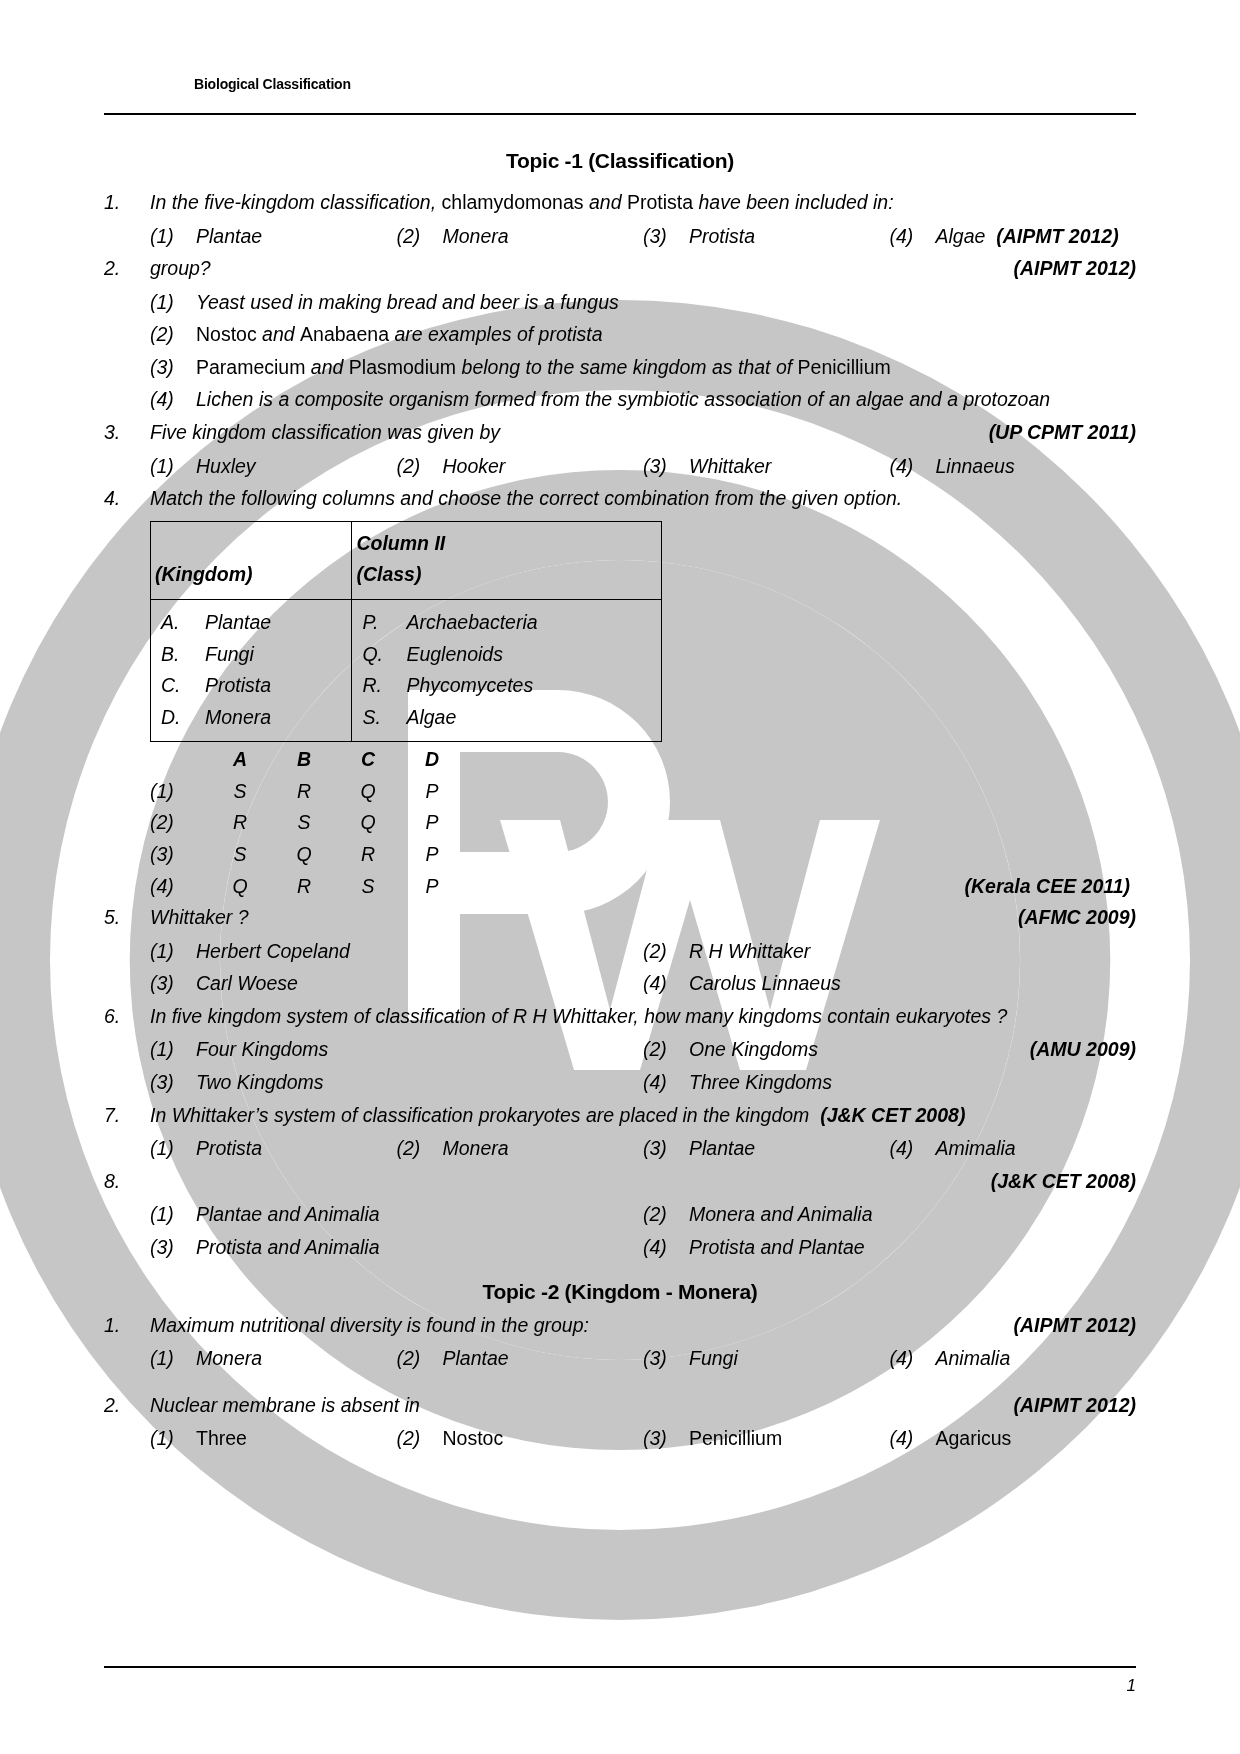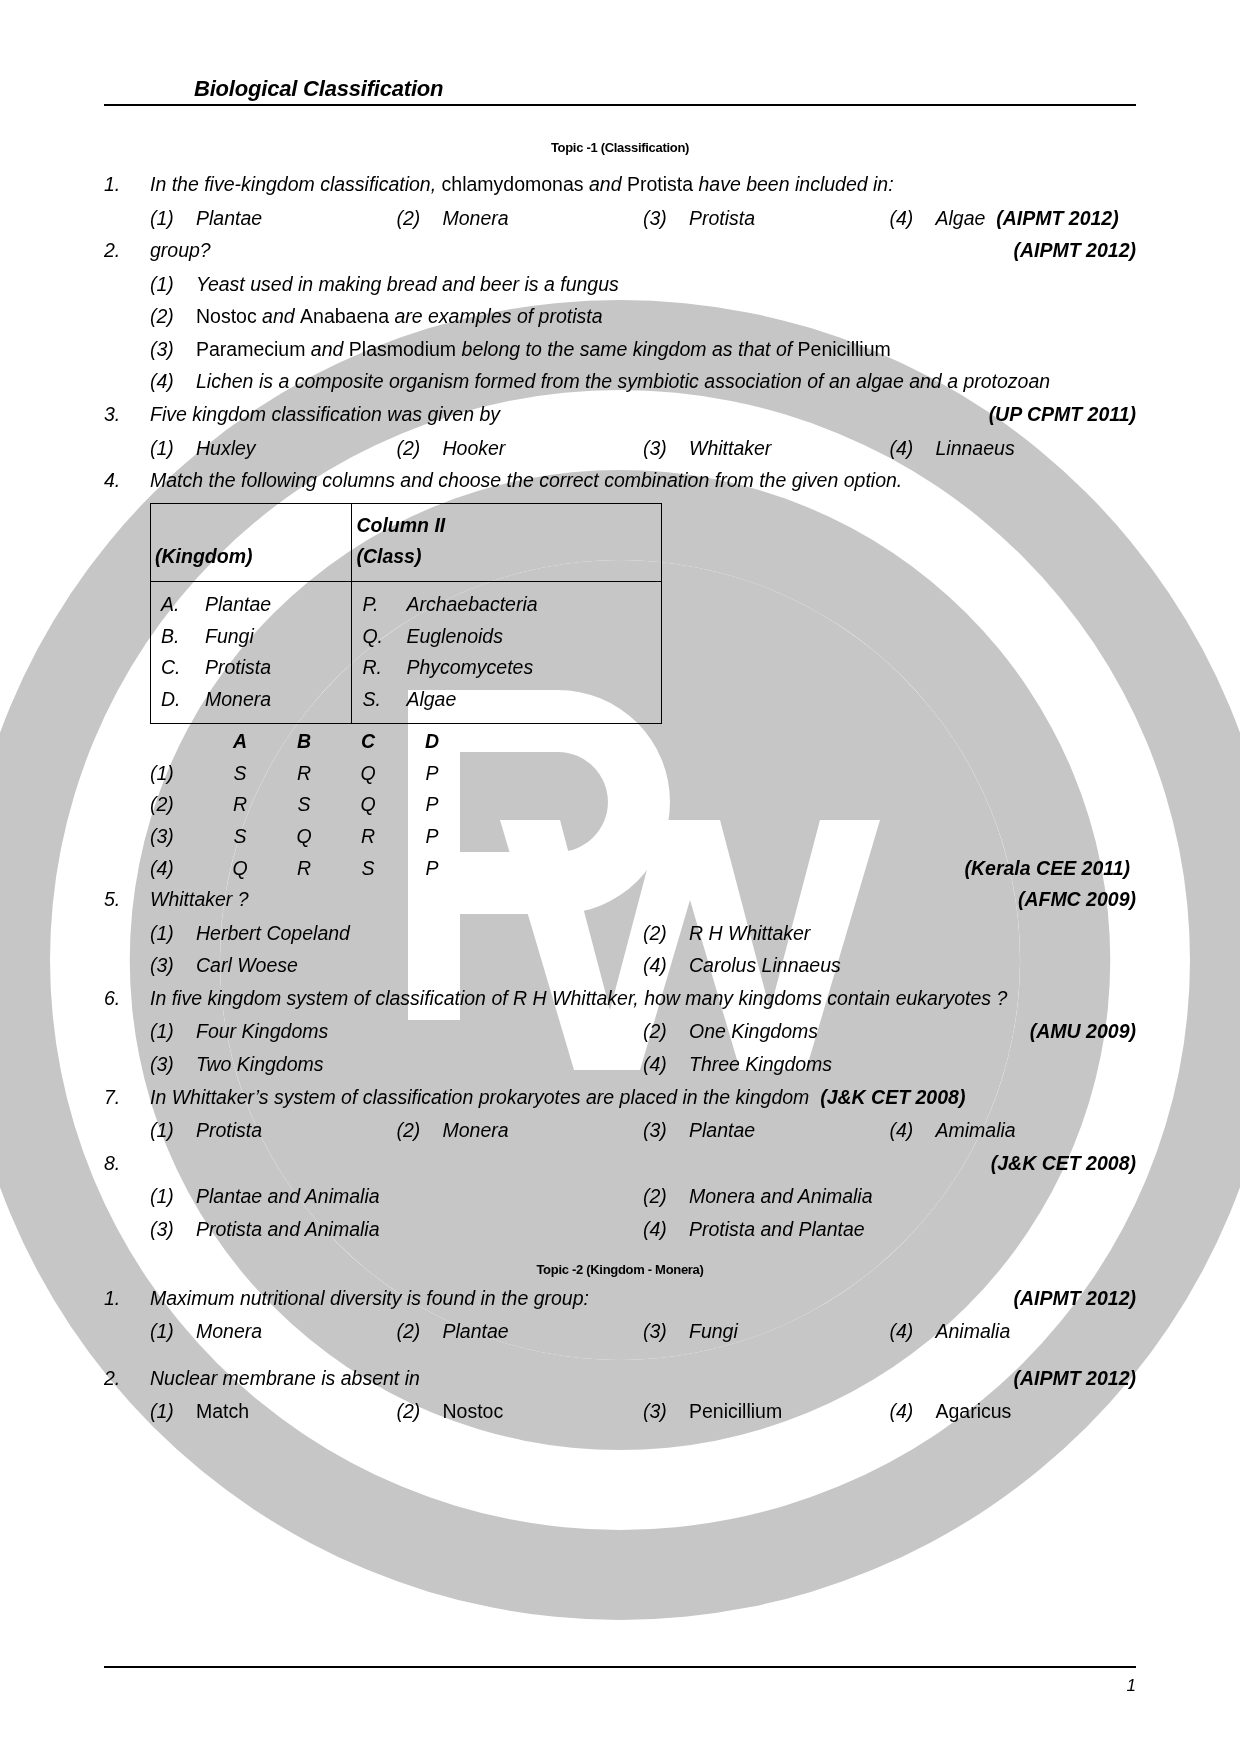--- a/index.html
+++ b/index.html
@@ -27,38 +27,37 @@
   .page {
     position: relative;
     z-index: 2;
     width: 1240px;
     height: 1754px;
     padding: 76px 104px 0 104px;
   }
 
   
   .header-title {
-    font-style: italic;
     font-weight: bold;
-    font-size: 22px;
+    font-size: 14px;
     letter-spacing: -0.2px;
     padding-left: 90px;
-    margin-bottom: 2px;
+    margin-bottom: 21px;
   }
   .header-rule {
     border: 0;
     border-top: 2.4px solid #000;
     margin: 0 0 34px 0;
   }
 
   
   .topic {
     text-align: center;
     font-weight: bold;
-    font-size: 13px;
+    font-size: 21px;
     letter-spacing: -0.3px;
     margin: 0 0 14px 0;
   }
   .topic-2 { margin-top: 16px; margin-bottom: 6px; }
 
   
   .q {
     display: flex;
     align-items: flex-start;
     font-style: italic;
@@ -542,21 +541,21 @@
   <div class="q">
     <span class="q-num">2.</span>
     <span class="q-body">
       <span class="tag tag-right">(AIPMT 2012)</span>
       <span>Nuclear membrane is absent in</span>
     </span>
   </div>
   <div class="opts opts-4 opt-row">
     <span class="opt">
         <span class="opt-lbl">(1)</span>
-        <span class="opt-txt upright">Match</span>
+        <span class="opt-txt upright">Three</span>
       </span>
     <span class="opt">
         <span class="opt-lbl">(2)</span>
         <span class="opt-txt upright">Nostoc</span>
       </span>
     <span class="opt">
         <span class="opt-lbl">(3)</span>
         <span class="opt-txt upright">Penicillium</span>
       </span>
     <span class="opt">

